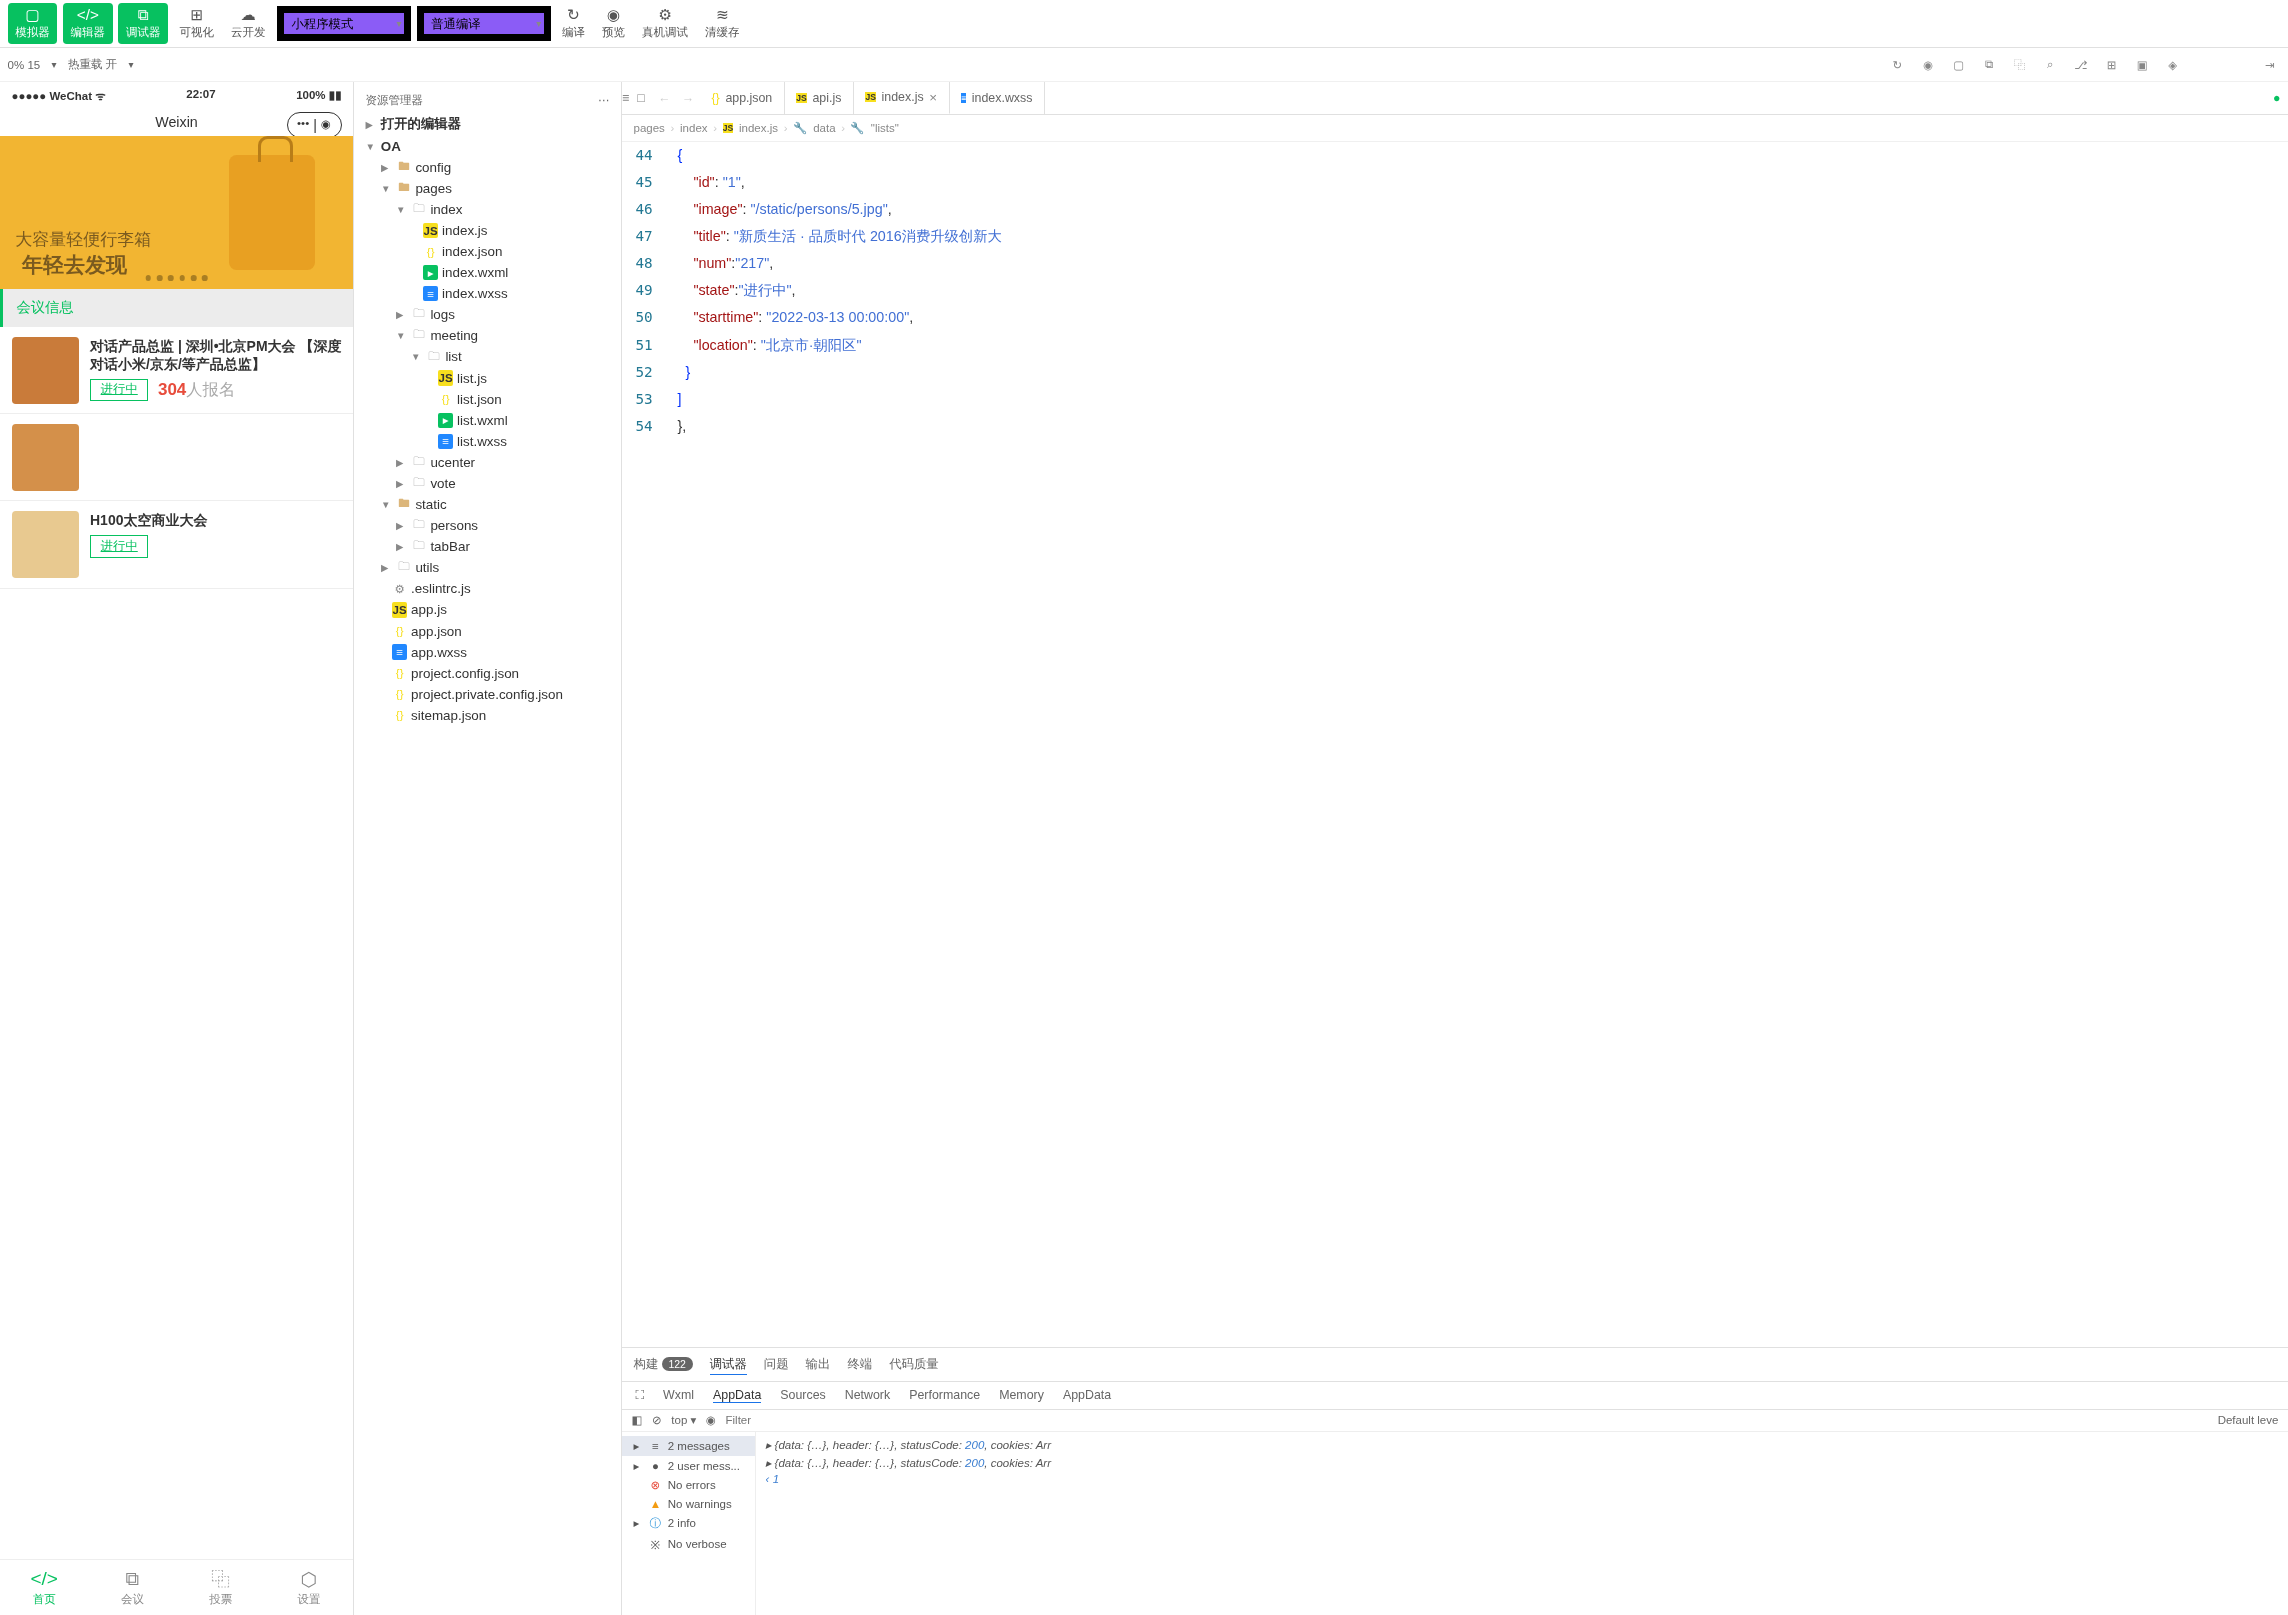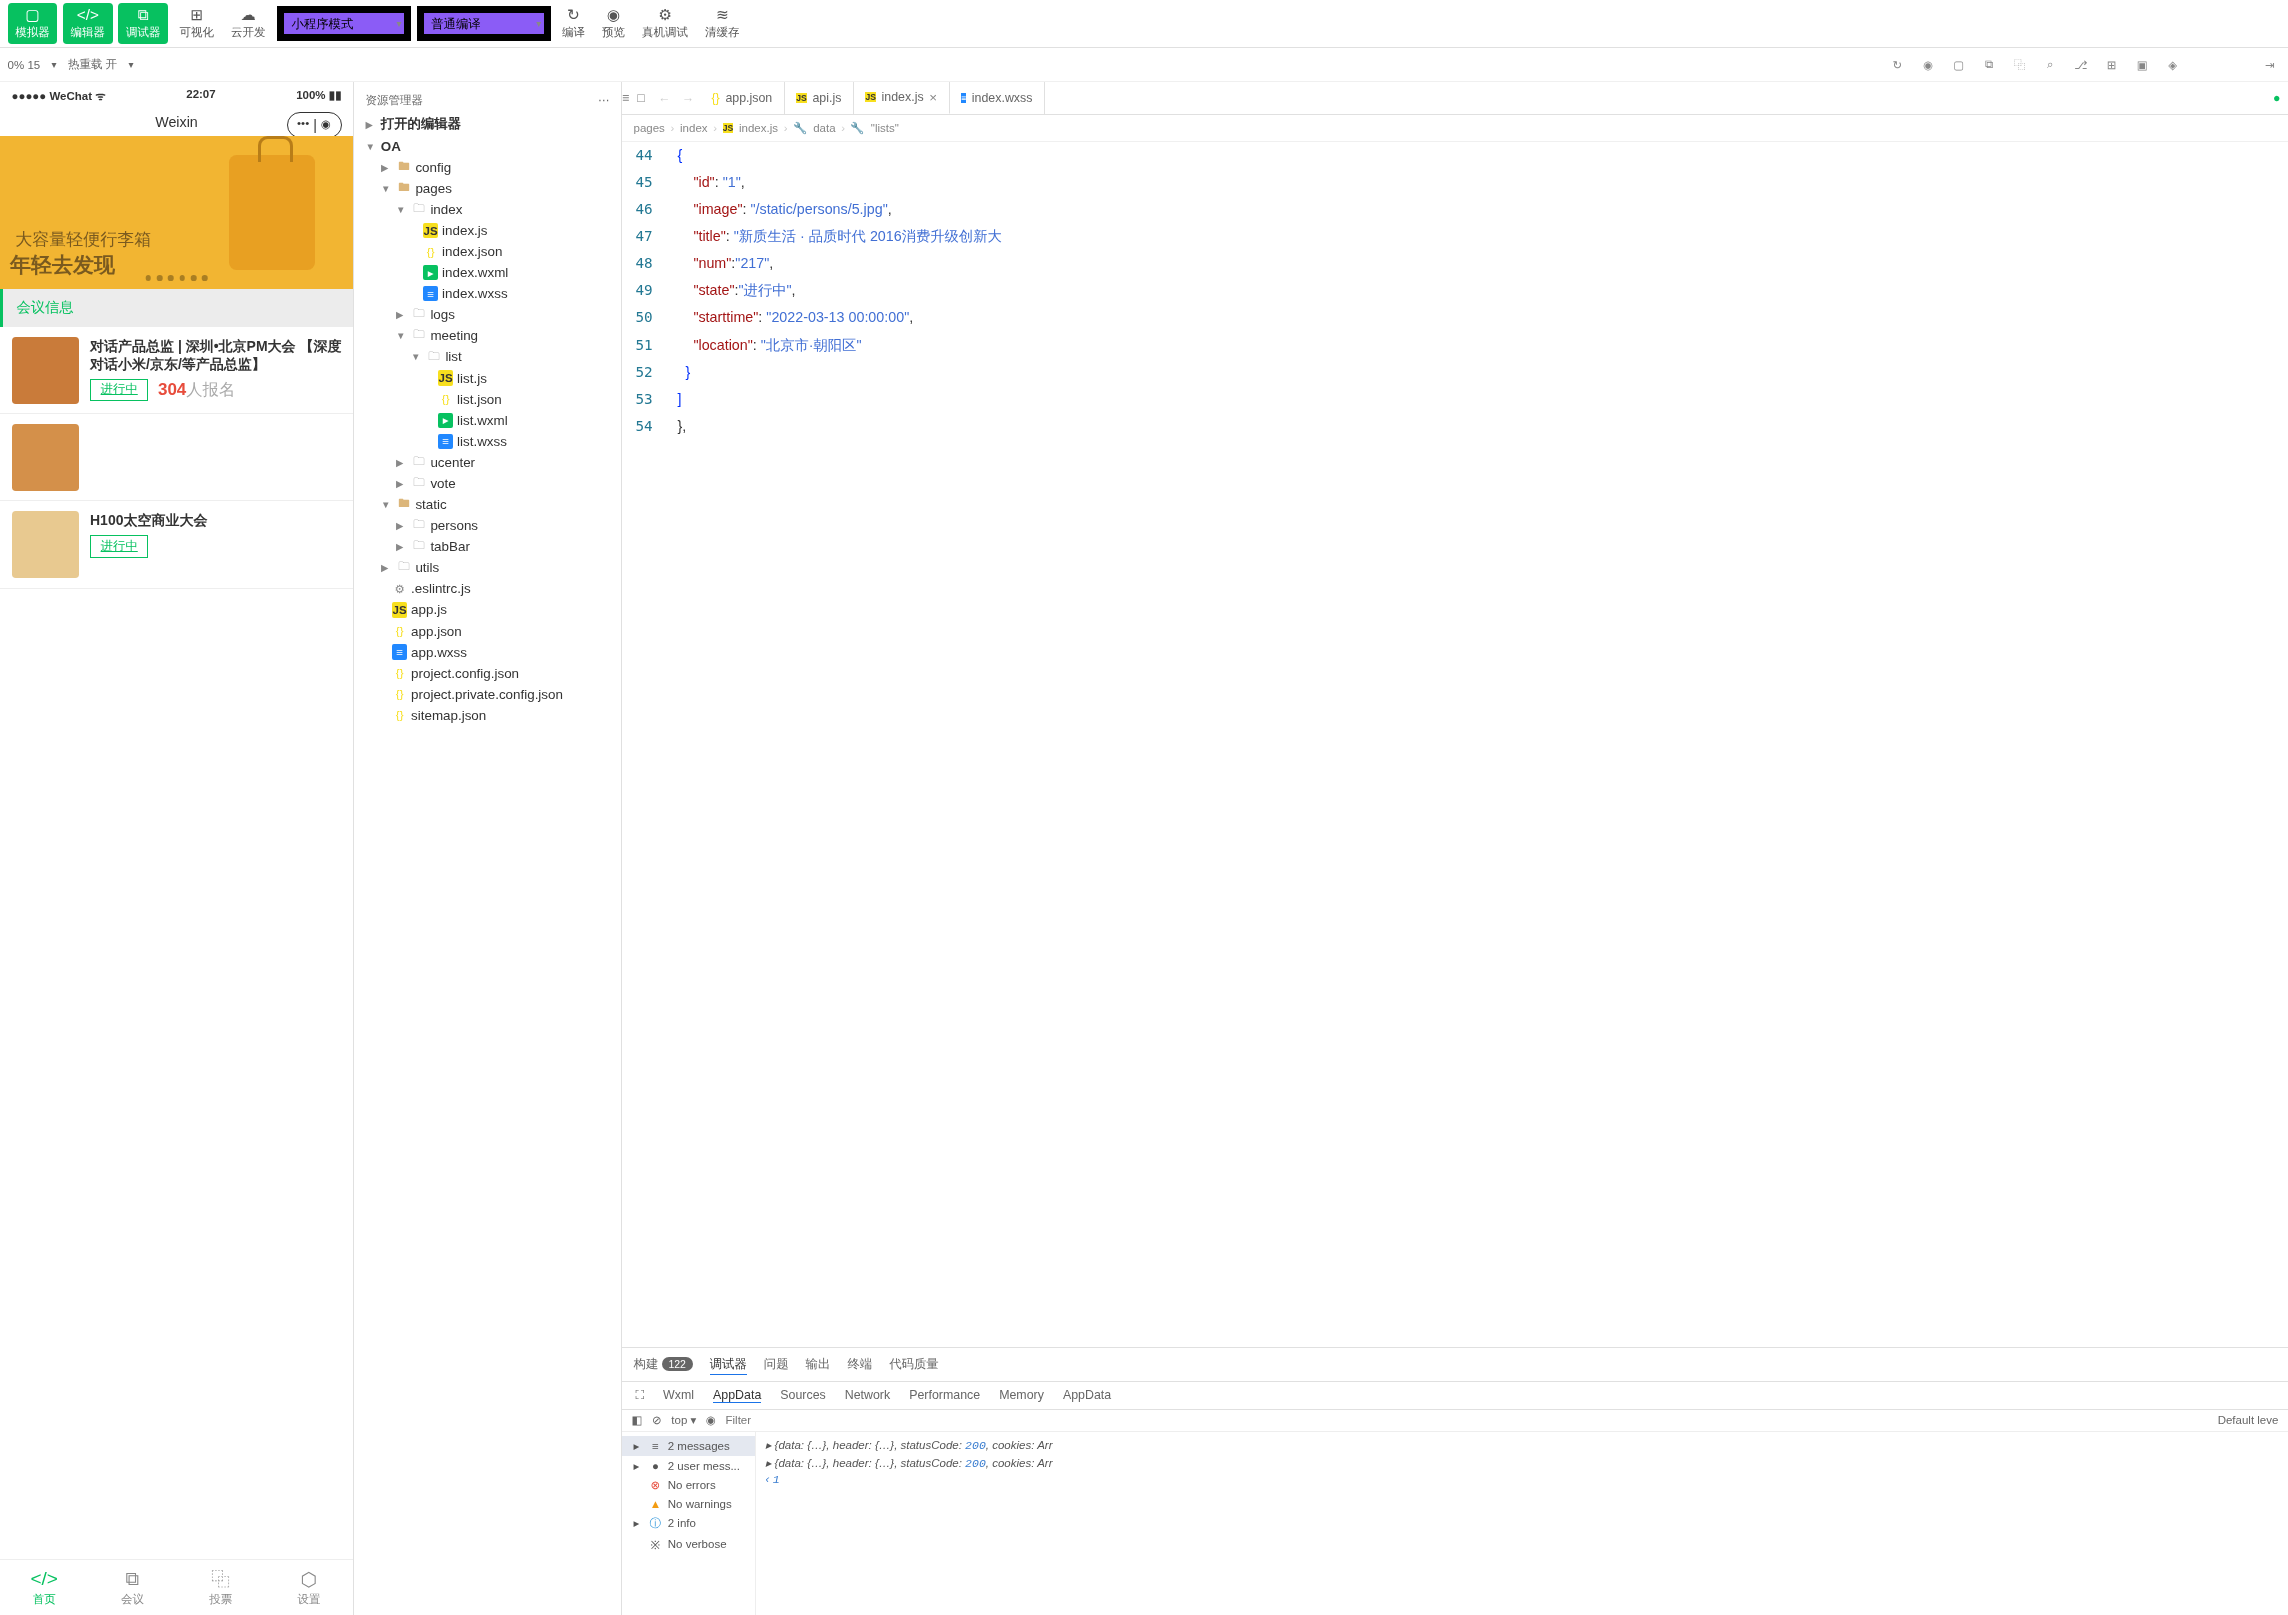--- a/index.html
+++ b/index.html
@@ -20,21 +20,21 @@
 .main { display: flex; height: calc(100vh - 82px); }
 
 .simulator { width: 354px; border-right: 1px solid #e0e0e0; display: flex; flex-direction: column; background: #fafafa; }
 .sim-phone { flex: 1; background: #fff; margin: 0; display: flex; flex-direction: column; }
 .sim-status { display: flex; justify-content: space-between; padding: 5.7px 11.5px; font-size: 11.5px; font-weight: 600; }
 .sim-title { text-align: center; font-size: 14.3px; padding: 5.7px; position: relative; }
 .sim-caps { position: absolute; right: 11.5px; top: 3.8px; display: flex; gap: 0; border: 1px solid #333; border-radius: 15.3px; padding: 3.8px 9.6px; }
 .sim-caps span { font-size: 11.5px; }
 .banner { height: 153px; background: #f2b532; position: relative; overflow: hidden; }
 .banner-text { position: absolute; left: 15.3px; bottom: 38px; color: #7a5a1f; font-size: 17px; }
-.banner-text2 { position: absolute; left: 10px; bottom: 9.6px; color: #7a5a1f; font-size: 21px; font-weight: 600; }
+.banner-text2 { position: absolute; left: 22px; bottom: 9.6px; color: #7a5a1f; font-size: 21px; font-weight: 600; }
 .suitcase { position: absolute; right: 38px; top: 19px; width: 86px; height: 115px; background: #e8a022; border-radius: 7.6px; }
 .suitcase::before { content: ""; position: absolute; top: -19px; left: 29px; width: 29px; height: 23px; border: 3.8px solid #b87d18; border-bottom: none; border-radius: 9.6px 9.6px 0 0; }
 .dots { position: absolute; bottom: 7.6px; left: 50%; transform: translateX(-50%); display: flex; gap: 5.7px; }
 .dots span { width: 5.7px; height: 5.7px; border-radius: 50%; background: rgba(0,0,0,0.3); }
 .section-hdr { padding: 9.6px 13.4px; font-size: 14.3px; color: #07c160; border-left: 3.8px solid #07c160; background: #e8e8e8d0; }
 .meeting-item { display: flex; padding: 9.6px 11.5px; gap: 11.5px; border-bottom: 1px solid #eee; }
 .avatar { width: 67px; height: 67px; border-radius: 3.8px; flex-shrink: 0; }
 .meeting-info { flex: 1; }
 .meeting-title { font-size: 14px; font-weight: 700; line-height: 1.3; margin-bottom: 5.7px; }
 .meeting-meta { display: flex; align-items: center; gap: 9.6px; }
@@ -88,21 +88,21 @@
 .devtab.active { border-bottom: 1.9px solid #1a73e8; color: #333; }
 .console-bar { display: flex; align-items: center; gap: 9.6px; padding: 3.8px 9.6px; border-bottom: 1px solid #eee; font-size: 11.5px; color: #666; }
 .console-bar input { border: none; outline: none; flex: 1; font-size: 11.5px; }
 .console-body { flex: 1; display: flex; overflow: hidden; }
 .console-side { width: 134px; border-right: 1px solid #eee; padding: 3.8px 0; font-size: 11.5px; }
 .cside-item { display: flex; align-items: center; gap: 5.7px; padding: 2.9px 7.6px; color: #555; }
 .cside-item.sel { background: #e4e8f0; }
 .cside-item .ci { width: 13.4px; text-align: center; }
 .console-log { flex: 1; padding: 3.8px 9.6px; font-family: Consolas, monospace; font-size: 11.5px; overflow: auto; }
 .log-line { padding: 1.9px 0; color: #555; font-style: italic; }
-.log-num { color: #3b7ed0; font-family: Liberation Mono, monospace; }
+.log-num { color: #3b7ed0; }
 .prompt { color: #3b7ed0; }
 </style>
 </head>
 <body>
 
 <div class="toolbar">
   <div class="tb-btn green">
       <span class="ico">▢</span>
       <span>模拟器</span>
     </div>

